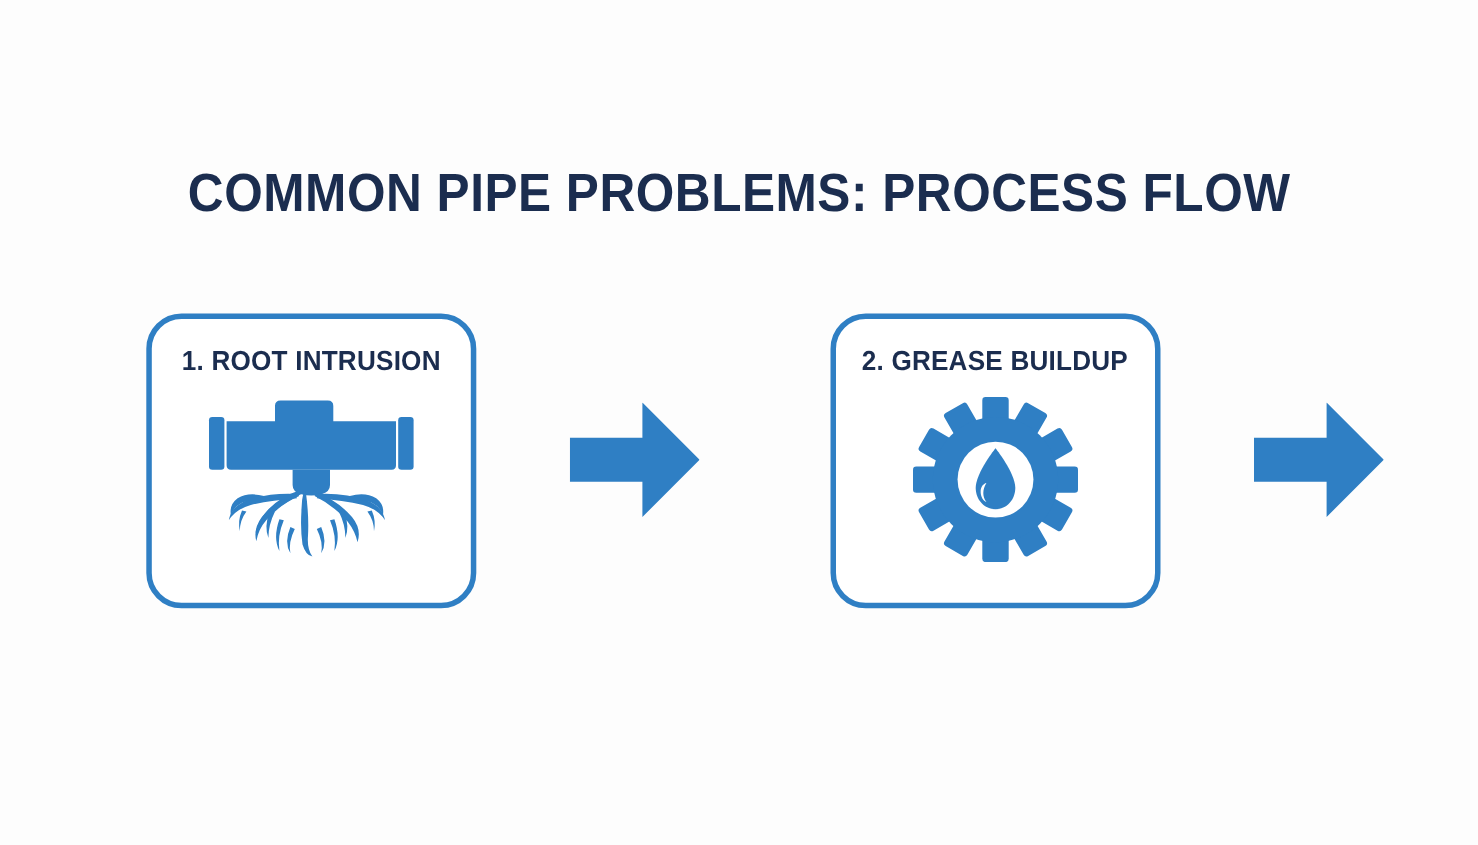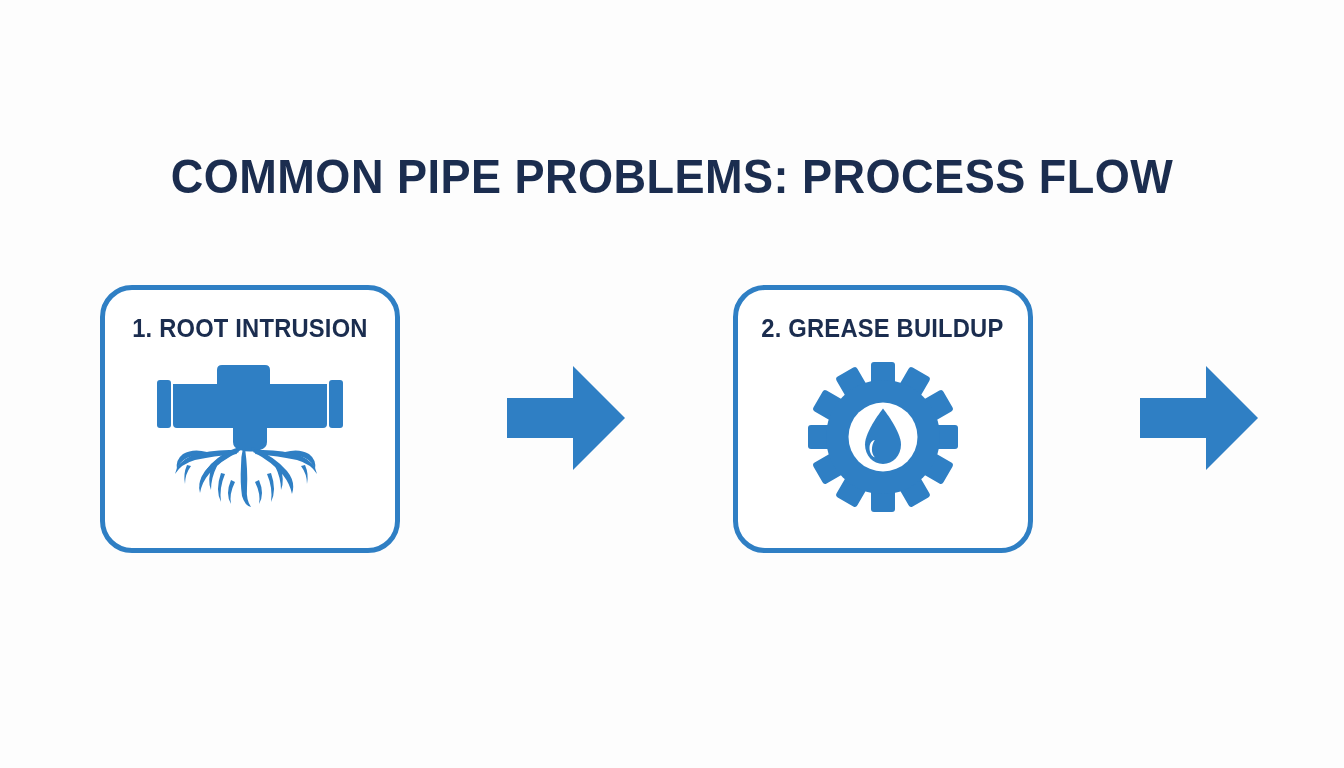--- a/index.html
+++ b/index.html
@@ -57,20 +57,21 @@
     height: 268px;
     border: 5px solid #2f7fc4;
     border-radius: 32px;
     background: #ffffff;
     position: relative;
     display: flex;
     flex-direction: column;
     align-items: center;
     padding-top: 26px;
     flex: 0 0 auto;
+    margin-left: 33px;
   }
   .card.wide { width: 302px; }
 
   .card-label {
     font-family: "Liberation Sans Narrow", "Liberation Sans", sans-serif;
     font-weight: 700;
     font-size: 25px;
     color: #1b2d4f;
     text-transform: uppercase;
     letter-spacing: 0.2px;

